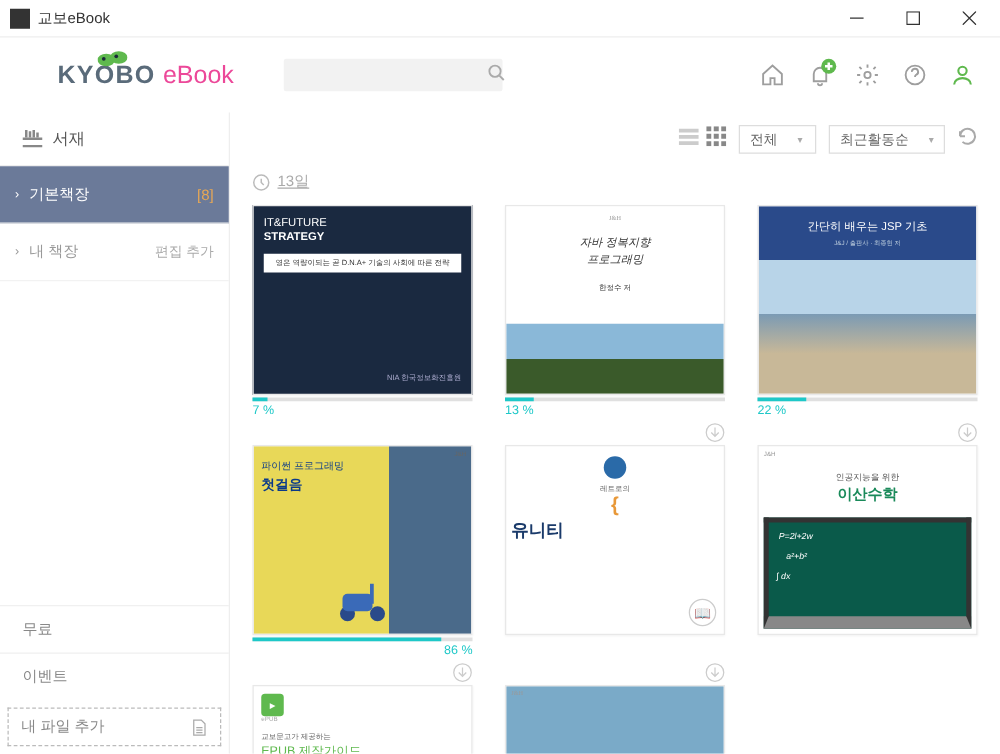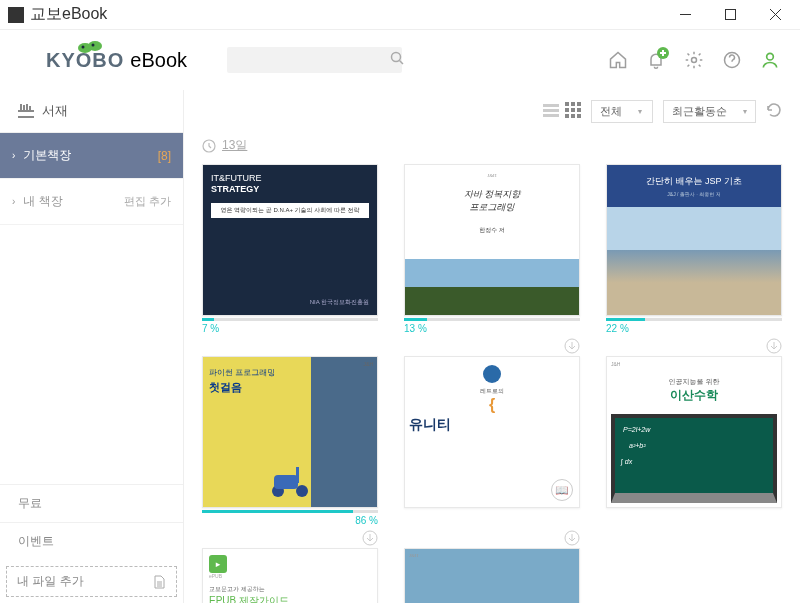--- a/index.html
+++ b/index.html
@@ -1,31 +1,31 @@
 <!DOCTYPE html>
 <html><head>
   <meta charset="utf-8">
   <style>
     * { margin: 0; padding: 0; box-sizing: border-box; }
     body { font-family: "Malgun Gothic", "Segoe UI", sans-serif; background: #fff; width: 800px; height: 603px; overflow: hidden; }
     
     
     .titlebar { height: 30px; background: #fff; display: flex; align-items: center; padding: 0 2px 0 8px; border-bottom: 1px solid #eee; }
     .titlebar-icon { width: 16px; height: 16px; background: #333; margin-right: 6px; }
-    .titlebar-text { font-size: 16px; color: #333; flex: 1; }
+    .titlebar-text { font-size: 12px; color: #333; flex: 1; }
     .titlebar-btns { display: flex; }
     .titlebar-btn { width: 45px; height: 28px; display: flex; align-items: center; justify-content: center; font-size: 14px; color: #555; }
     .titlebar-btn svg { width: 11px; height: 11px; }
     
     
     .header { height: 60px; display: flex; align-items: center; padding: 0 20px; }
     .logo { display: flex; align-items: flex-end; gap: 2px; }
     .logo-leaf { width: 24px; height: 18px; position: relative; top: -18px; left: 58px; }
     .logo-kyobo { font-size: 20px; font-weight: 700; color: #5a6b7a; letter-spacing: 1px; }
-    .logo-ebook { font-size: 20px; font-weight: 300; color: #000000; margin-left: 4px; }
+    .logo-ebook { font-size: 20px; font-weight: 300; color: #ec4899; margin-left: 4px; }
     .search-box { margin-left: 40px; width: 175px; height: 26px; background: #f2f2f2; border-radius: 2px; display: flex; align-items: center; padding: 0 8px; }
     .search-input { flex: 1; border: none; background: transparent; outline: none; font-size: 12px; }
     .search-icon { color: #aaa; }
     .header-spacer { flex: 1; }
     .header-icons { display: flex; gap: 18px; align-items: center; }
     .header-icon { color: #9e9e9e; position: relative; }
     .header-icon svg { width: 20px; height: 20px; display: block; }
     .header-icon.profile svg { stroke: #5fb94e; }
     .notif-badge { position: absolute; top: -3px; right: -3px; width: 12px; height: 12px; background: #5fb94e; border-radius: 50%; display: flex; align-items: center; justify-content: center; }
     .notif-badge::after { content: ""; width: 6px; height: 2px; background: #fff; position: absolute; }

